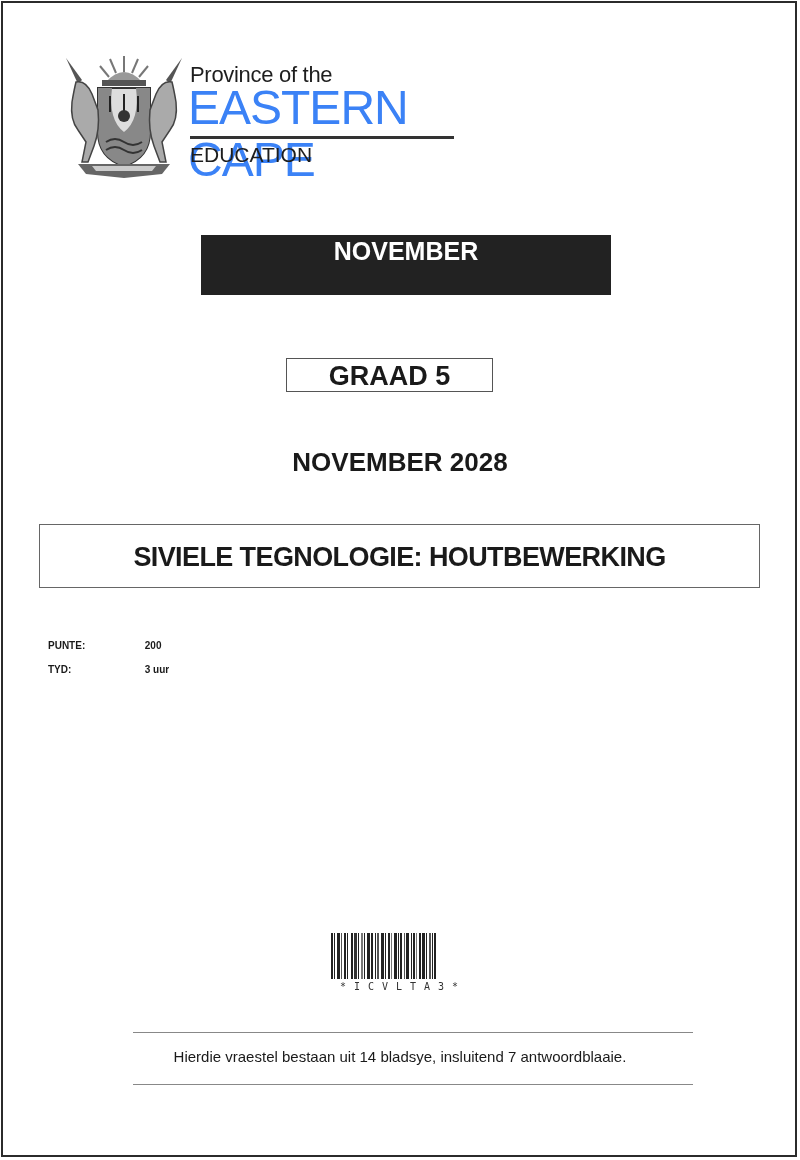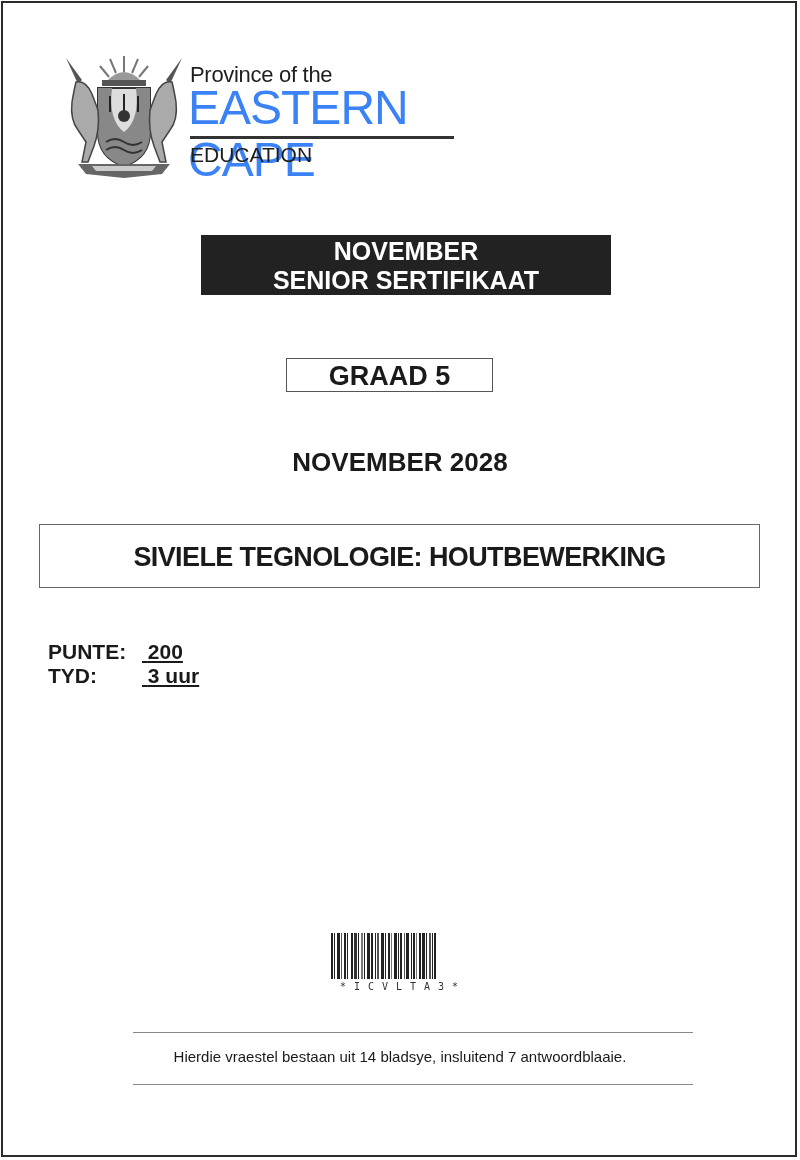--- a/index.html
+++ b/index.html
@@ -8,21 +8,21 @@
   .logo { position: absolute; left: 58px; top: 50px; width: 400px; height: 130px; }
   .crest { position: absolute; left: 0; top: 0; width: 132px; height: 130px; }
   .logo-text-small { position: absolute; left: 132px; top: 12px; font-size: 22px; color: #1e1e1e; letter-spacing: -0.3px; }
   .logo-text-big { position: absolute; left: 130px; top: 32px; font-size: 48px; color: #3b82f6; letter-spacing: -1px; font-weight: normal; line-height: 52px; }
   .logo-rule { position: absolute; left: 132px; top: 86px; width: 264px; height: 3px; background: #333; }
   .logo-text-edu { position: absolute; left: 132px; top: 93px; font-size: 21px; color: #1e1e1e; }
   .nss-band { position: absolute; left: 201px; top: 235px; width: 410px; height: 60px; background: #222; color: #fff; text-align: center; font-weight: bold; font-size: 25px; line-height: 29px; box-sizing: border-box; padding-top: 2px; }
   .grade-box { position: absolute; left: 286px; top: 358px; width: 207px; height: 34px; border: 1px solid #555; box-sizing: border-box; text-align: center; font-weight: bold; font-size: 27px; line-height: 34px; }
   .exam-date { position: absolute; left: 0; width: 800px; top: 447px; text-align: center; font-weight: bold; font-size: 26px; }
   .subject-box { position: absolute; left: 39px; top: 524px; width: 721px; height: 64px; border: 1px solid #666; box-sizing: border-box; text-align: center; font-weight: bold; font-size: 27px; line-height: 64px; letter-spacing: -0.6px; }
-  .meta-row { position: absolute; left: 48px; font-weight: bold; font-size: 21px; text-decoration: underline; }
+  .meta-row { position: absolute; left: 48px; font-weight: bold; font-size: 10px; }
   .meta-label { display: inline-block; width: 94px; }
   .barcode { position: absolute; left: 331px; top: 933px; width: 138px; height: 60px; }
   .barcode-bars { display: flex; height: 46px; align-items: stretch; }
   .barcode-bars span { display: block; height: 100%; }
   .barcode-text { font-family: "DejaVu Sans Mono", monospace; font-size: 10px; letter-spacing: 8px; text-align: center; margin-top: 2px; color: #333; padding-left: 6px; }
   .footer-rule { position: absolute; left: 133px; width: 560px; height: 1px; background: #888; }
   .footer-text { position: absolute; left: 0; width: 800px; top: 1048px; text-align: center; font-size: 15px; color: #1a1a1a; }
 </style>
 </head>
 <body>
@@ -59,21 +59,20 @@
     <path d="M34 116 L98 116 L94 121 L38 121 Z" fill="#ccc"></path>
   </svg>
   <div class="logo-text-small">Province of the</div>
   <div class="logo-text-big">EASTERN CAPE</div>
   <div class="logo-rule"></div>
   <div class="logo-text-edu">EDUCATION</div>
 </div>
 
 <div class="nss-band">
   <div>NOVEMBER</div>
-  <div>SENIOR SERTIFIKAAT</div>
 </div>
 
 <div class="grade-box">GRAAD 5</div>
 
 <div class="exam-date">NOVEMBER 2028</div>
 
 <div class="subject-box">SIVIELE TEGNOLOGIE: HOUTBEWERKING</div>
 
 <div class="meta-row" style="top:640px;">
   <span class="meta-label">PUNTE:</span>

